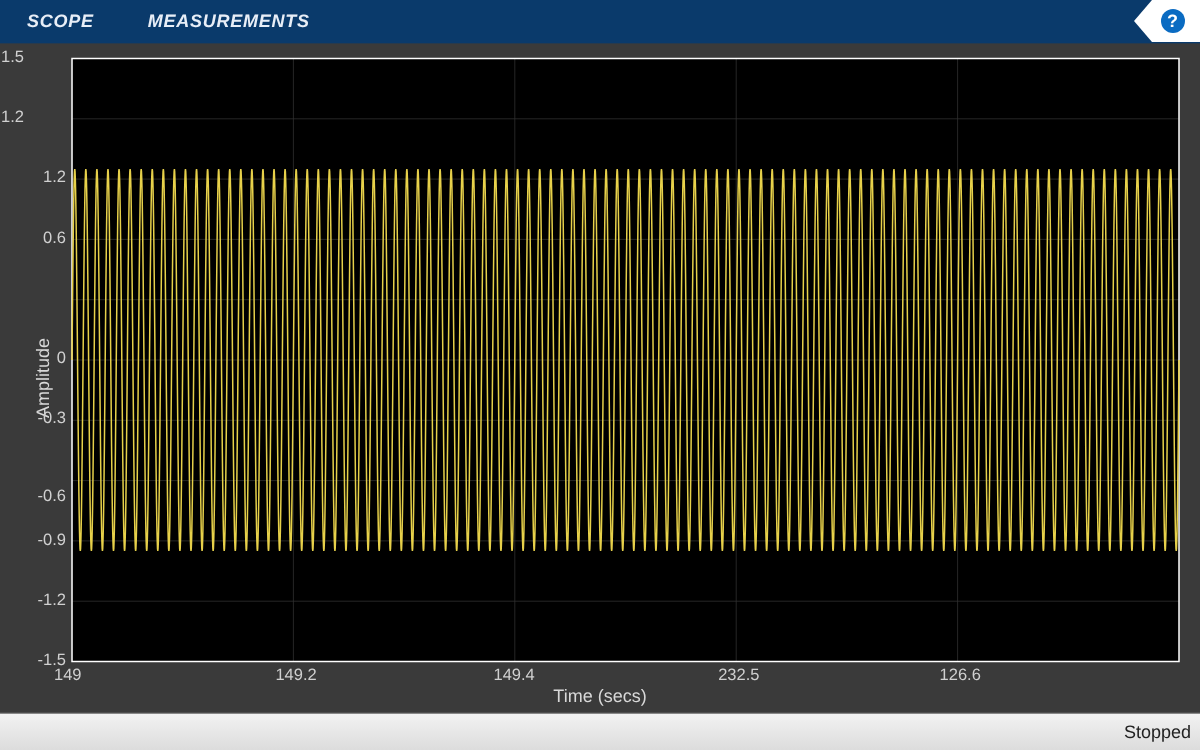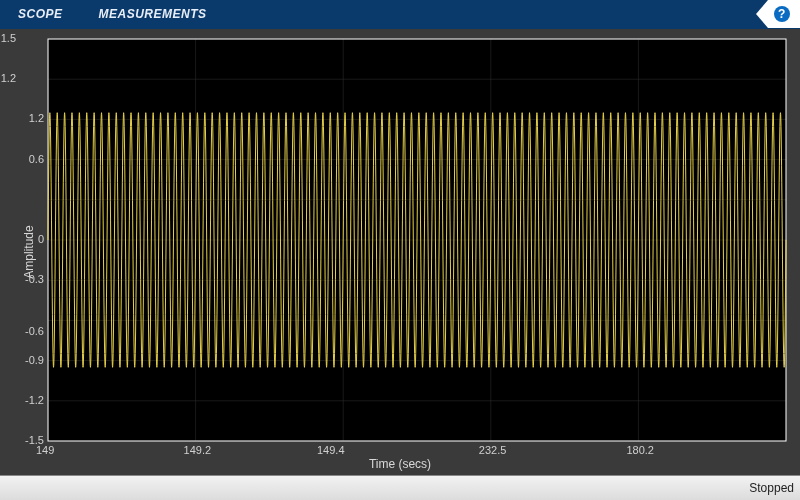--- a/index.html
+++ b/index.html
@@ -138,22 +138,22 @@
       <div class="tick" style="right: 756px; top: 284.4px; margin-top: 12px;">-0.6</div>
       <div class="tick" style="right: 756px; top: 244.2px; margin-left: 36px;">-0.3</div>
       <div class="tick" style="right: 756px; top: 204px;">0</div>
       <div class="tick" style="right: 800px; top: 163.8px;">0.3</div>
       <div class="tick" style="right: 756px; top: 123.6px;">0.6</div>
       <div class="tick" style="right: 756px; top: 83.4px;">1.2</div>
       <div class="tick" style="right: 784px; top: 43.2px; text-align: right;">1.2</div>
       <div class="tick" style="right: 784px; top: 3px; margin-left: 36px;">1.5</div>
       <div class="tick" style="left: 36px; top: 415px;">149</div>
       <div class="tick" style="left: 183.6px; top: 415px;">149.2</div>
-      <div class="tick" style="left: 317px; top: 415px;">149.4</div>
+      <div class="tick" style="left: 329px; top: 415px;">149.4</div>
       <div class="tick" style="left: 478.8px; top: 415px;">232.5</div>
-      <div class="tick" style="left: 626.4px; top: 415px;">180.2</div>
+      <div class="tick" style="left: 626.4px; top: 415px;">126.6</div>
     </div>
 
   <div class="statusbar">
     <span>Stopped</span>
   </div>
 
 </div>
 
 </body></html>

